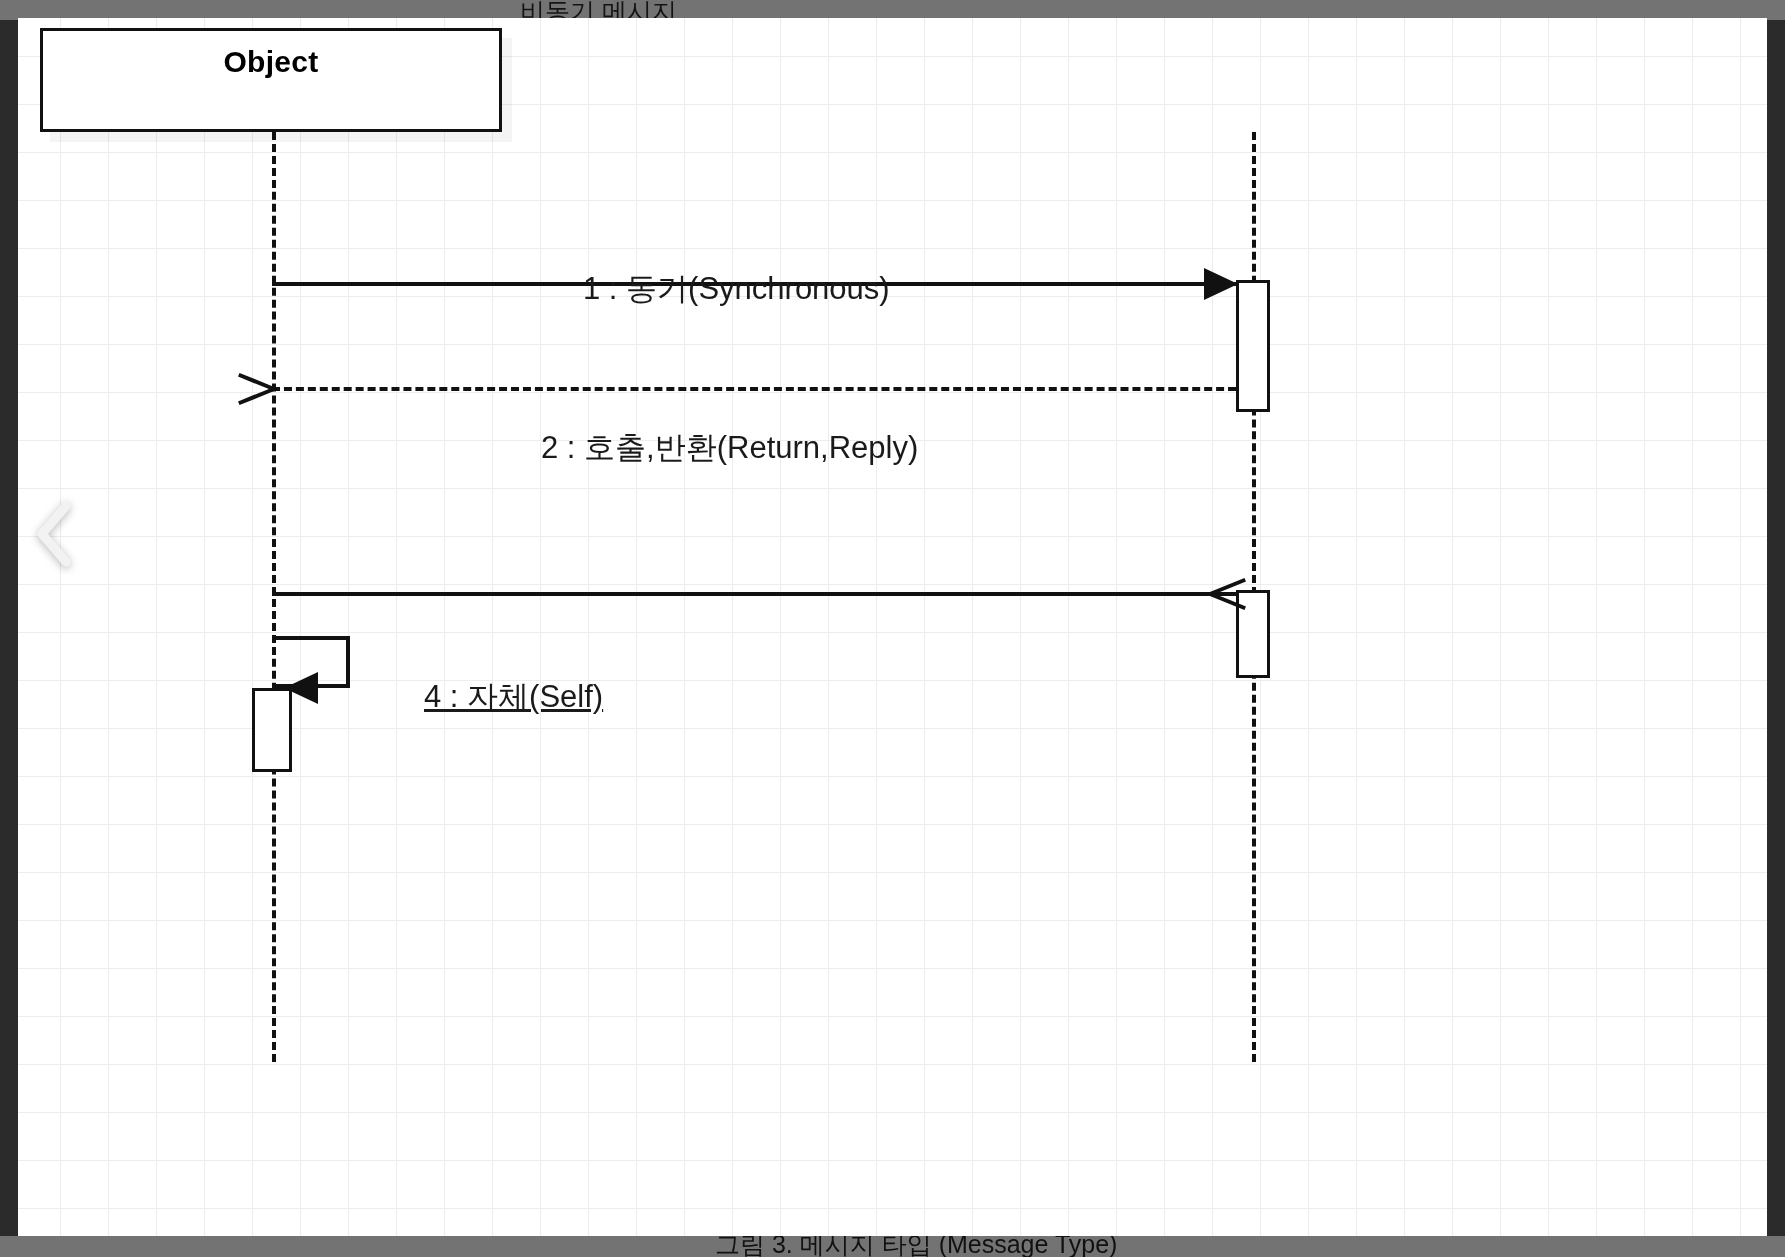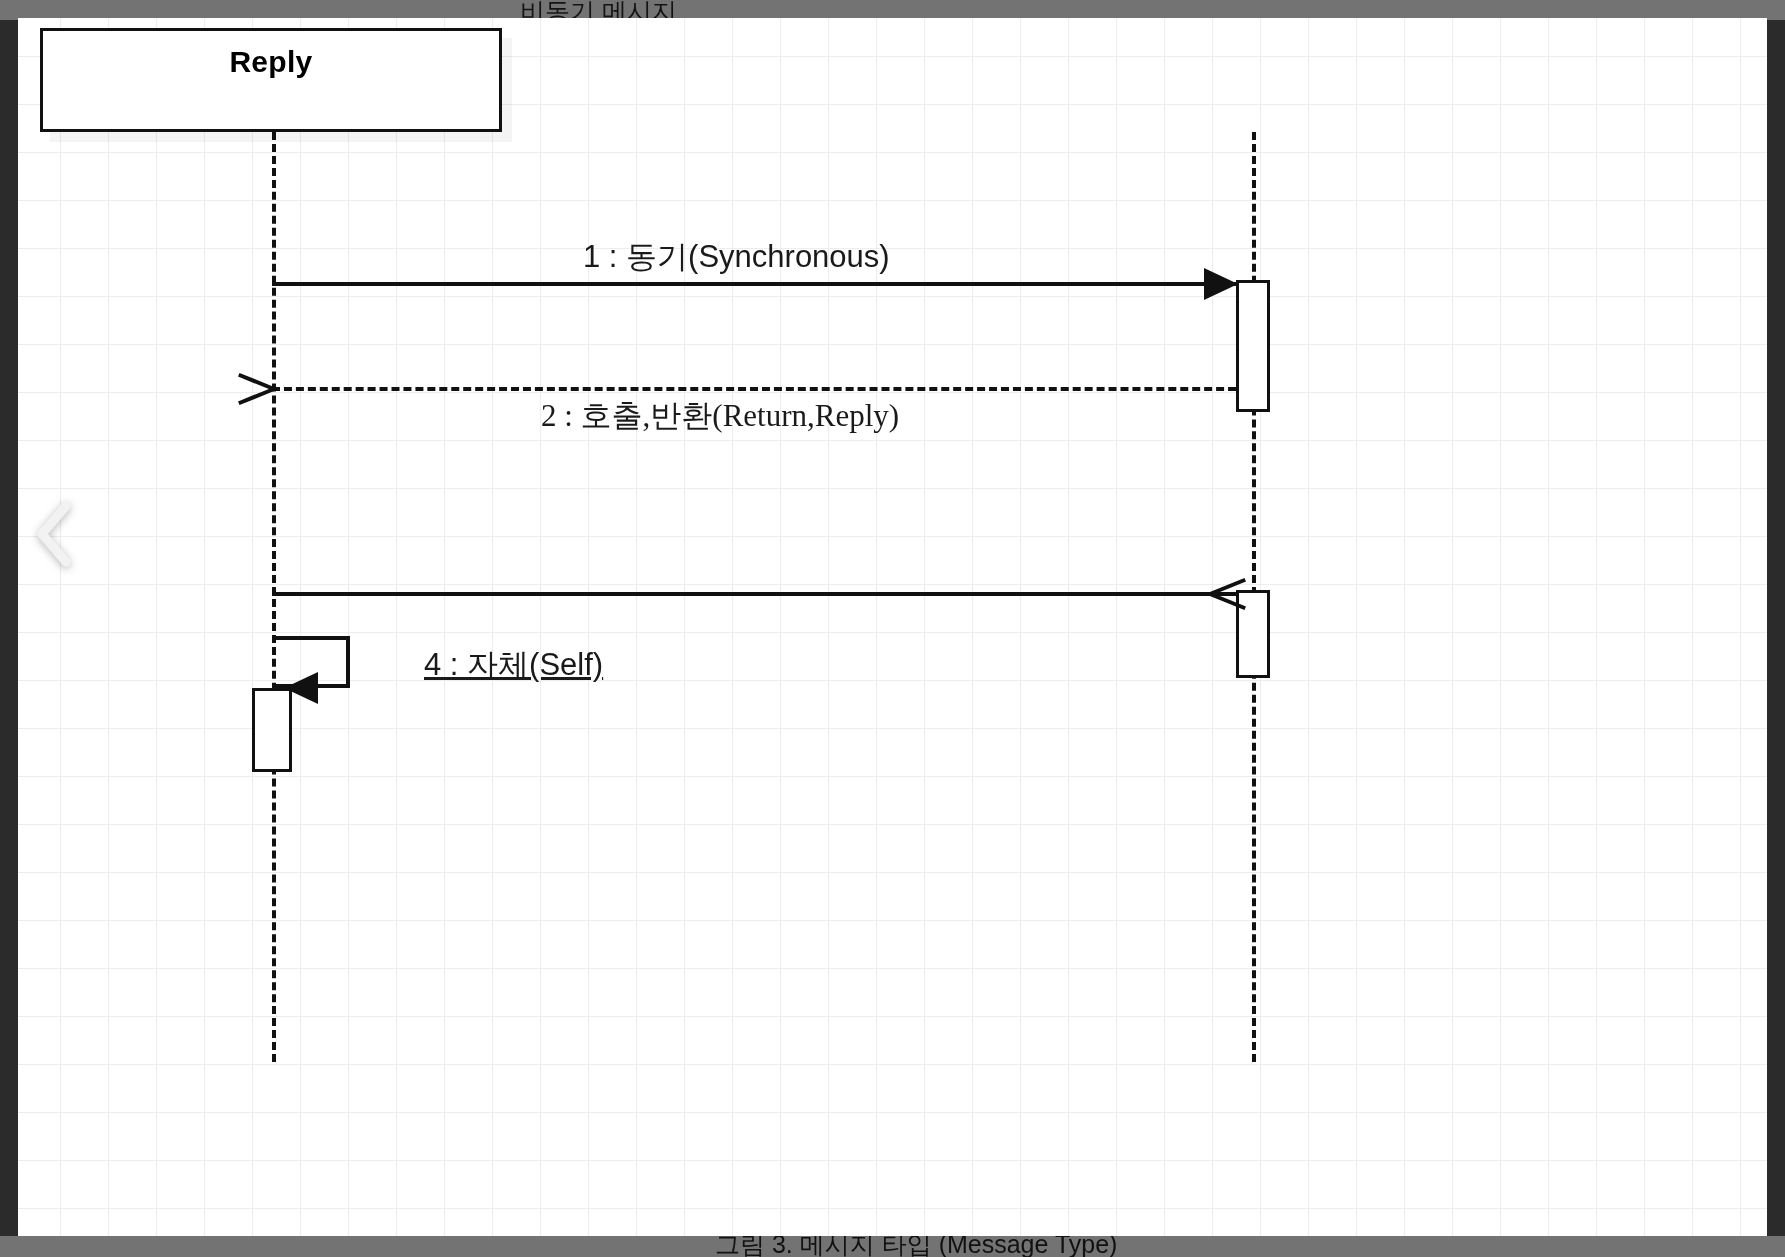--- a/index.html
+++ b/index.html
@@ -101,20 +101,21 @@
     border-left:none;
     background:transparent;
   }
 
   
   .msg-label {
     position:absolute; z-index:8;
     font-size:31px; color:#1a1a1a;
     white-space:nowrap;
     font-family:"Liberation Sans", sans-serif;
+    margin-top:32px;
   }
 
   
   #prev-control {
     position:absolute; left:30px; top:498px;
     width:48px; height:72px; z-index:20;
     cursor:pointer;
     filter:drop-shadow(0 2px 4px rgba(0,0,0,0.28));
   }
 </style>
@@ -129,42 +130,42 @@
 
   <div id="bottom-strip" class="page-strip">
     <span class="seg" style="left:715px;">그림 3. 메시지 타입 (Message Type)</span>
   </div>
 
   <div id="canvas">
 
     <div class="lifeline-stem" style="left:254px; top:114px; height:930px;"></div>
 
     <div class="lifeline-box" style="left:22px; top:10px; width:462px; height:104px;">
-      <span>Reply</span>
+      <span>Object</span>
     </div>
 
     <div class="lifeline-stem" style="left:1234px; top:114px; height:930px;"></div>
 
 
     <div class="activation" style="left:1218px; top:262px; width:34px; height:132px;"></div>
 
     <div class="activation" style="left:1218px; top:572px; width:34px; height:88px;"></div>
 
     <div class="activation" style="left:234px; top:670px; width:40px; height:84px;"></div>
 
     <div class="msg-line solid" style="left:254px; top:264px; width:976px;"></div>
     <div class="arrow-filled-right" style="left:1186px; top:250px;"></div>
     <div class="msg-label" style="left:565px; top:218px;">1 : 동기(Synchronous)</div>
 
     <div class="msg-line dashed" style="left:254px; top:369px; width:976px;"></div>
     <div class="arrow-open left" style="left:256px; top:369px;">
       <div class="bar a"></div>
       <div class="bar b"></div>
     </div>
-    <div class="msg-label" style="left:523px; top:377px;font-family:Liberation Serif, serif;">2 : 호출,반환(Return,Reply)</div>
+    <div class="msg-label" style="left:523px; top:377px;">2 : 호출,반환(Return,Reply)</div>
 
     <div class="msg-line solid" style="left:254px; top:574px; width:976px;"></div>
     <div class="arrow-open right" style="left:1192px; top:574px;">
       <div class="bar a"></div>
       <div class="bar b"></div>
     </div>
 
     <div class="self-loop" style="left:254px; top:618px; width:78px; height:52px;"></div>
     <div class="arrow-filled-left" style="left:266px; top:654px;"></div>
     <div class="msg-label" style="left:406px; top:626px;text-decoration:underline;">4 : 자체(Self)</div>

